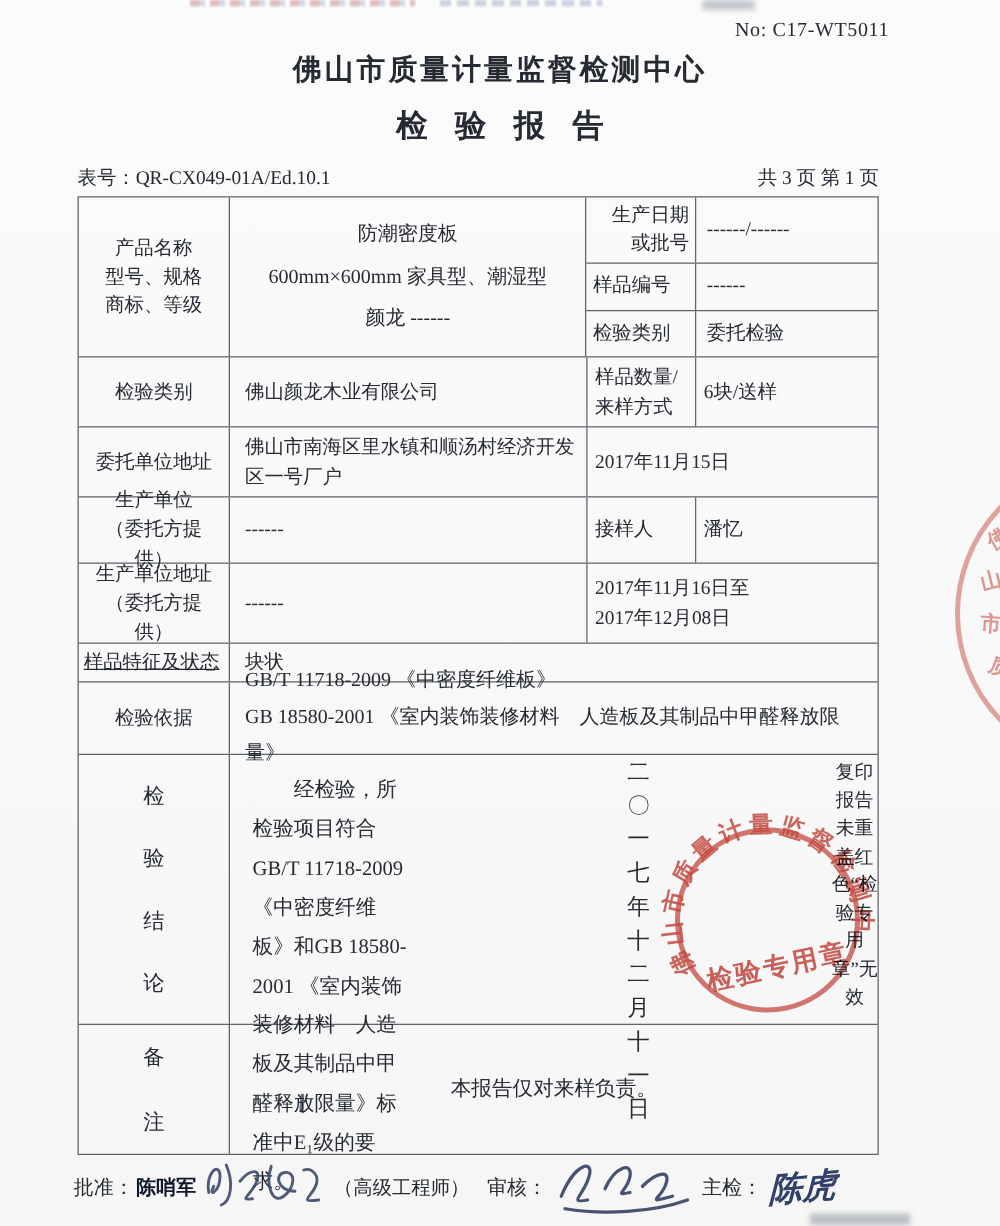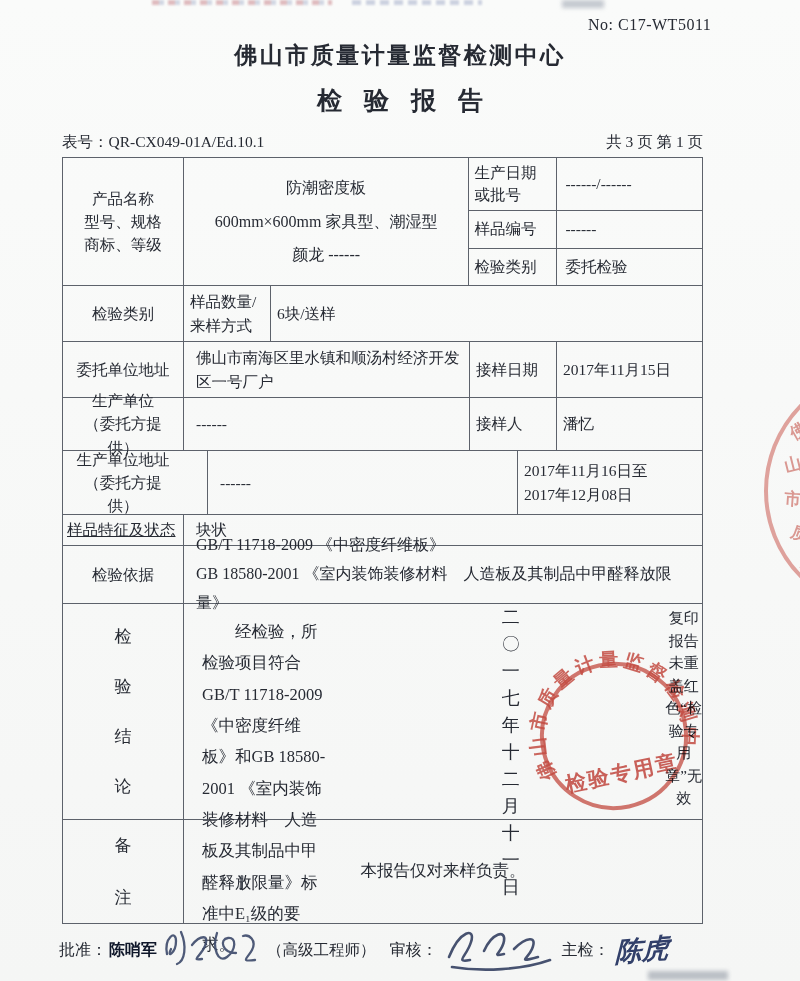--- a/index.html
+++ b/index.html
@@ -24,21 +24,21 @@
   .row:first-child{border-top:none;}
   .c{border-left:1px solid #5d626b;box-sizing:border-box;display:flex;
      align-items:center;font-size:15.5px;line-height:1.5;padding:2px 6px;}
   .c:first-child{border-left:none;}
   .w1{width:120px;}
   .w2{width:286px;}
   .w3{width:87px;}
   .w4{flex:1;}
   .rgroup{width:234px;display:flex;flex-direction:column;border-left:1px solid #5d626b;
      box-sizing:border-box;padding:0;align-items:stretch;}
-  .srow{display:flex;border-top:1px solid #5d626b;flex:1;}
+  .srow{display:flex;border-top:1px solid #5d626b;flex:1;text-align:right;}
   .srow:first-child{border-top:none;}
   .sc{box-sizing:border-box;display:flex;align-items:center;font-size:15.5px;
      line-height:1.45;padding:2px 5px;}
   .sc-lab{width:87px;}
   .sc-val{flex:1;border-left:1px solid #5d626b;padding-left:8px;}
   .lab-c{justify-content:center;text-align:center;white-space:pre-line;}
   .pre{white-space:pre-line;}
   .val{padding-left:12px;}
   .prod-val{justify-content:center;text-align:center;white-space:pre-line;line-height:2.1;font-size:16px;}
   .basis{font-size:16px;line-height:1.8;padding-left:12px;}
@@ -47,21 +47,21 @@
   .vlab-rem{line-height:52px;}
   .concl-cell{align-items:flex-start;padding:0;}
   .concl-text{padding:12px 16px 0 18px;font-size:16.5px;line-height:1.9;text-indent:2em;}
   .concl-date{margin-top:auto;text-align:center;padding-left:150px;font-size:18px;letter-spacing:3px;}
   .concl-note{text-align:center;padding-left:140px;font-size:15px;padding-bottom:10px;margin-top:3px;}
   .rem-cell{justify-content:center;font-size:16.5px;position:relative;}
   .h-r1{height:127px;}
   .h-r2{height:55px;}
   .h-r3{height:55px;}
   .h-r4{height:52px;}
-  .h-r5{height:63px;gap:24px;}
+  .h-r5{height:63px;}
   .h-r6{height:30px;}
   .h-r7{height:57px;}
   .h-r8{height:215px;}
   .h-r9{height:103px;}
   .s1{flex:53 0 0;}
   .s2{flex:37 0 0;}
   .s3{flex:37 0 0;}
   
   .footer{position:absolute;left:59px;top:922px;width:680px;height:56px;
       display:flex;align-items:center;font-size:16px;}
@@ -127,28 +127,28 @@
       </div>
       <div class="srow s3">
         <div class="sc sc-lab">检验类别</div>
         <div class="sc sc-val">委托检验</div>
       </div>
     </div>
   </div>
 
   <div class="row h-r2">
     <div class="c w1 lab-c">检验类别</div>
+    <div class="c w2 val">佛山颜龙木业有限公司</div>
     <div class="c w3">样品数量/来样方式</div>
     <div class="c w4">6块/送样</div>
   </div>
 
   <div class="row h-r3">
     <div class="c w1 lab-c">委托单位地址</div>
     <div class="c w2 val">佛山市南海区里水镇和顺汤村经济开发区一号厂户</div>
-    <div class="c w3">接样日期</div>
     <div class="c w4">2017年11月15日</div>
   </div>
 
   <div class="row h-r4">
     <div class="c w1 lab-c">生产单位
 （委托方提供）</div>
     <div class="c w2 val">------</div>
     <div class="c w3">接样人</div>
     <div class="c w4">潘忆</div>
   </div>

